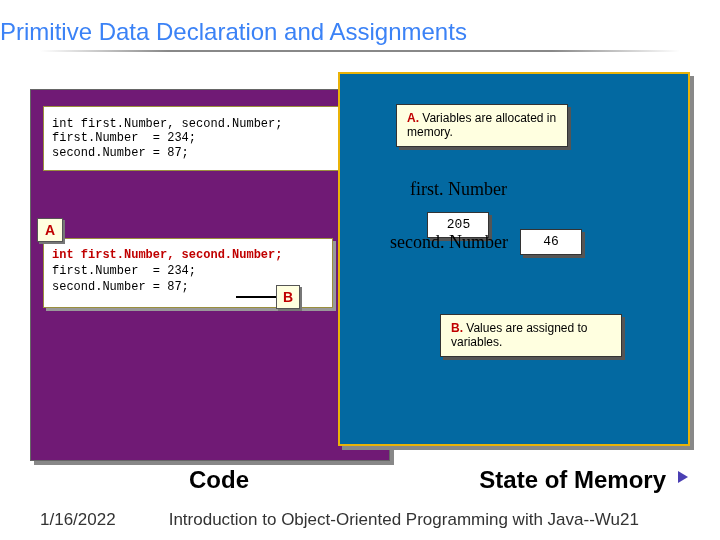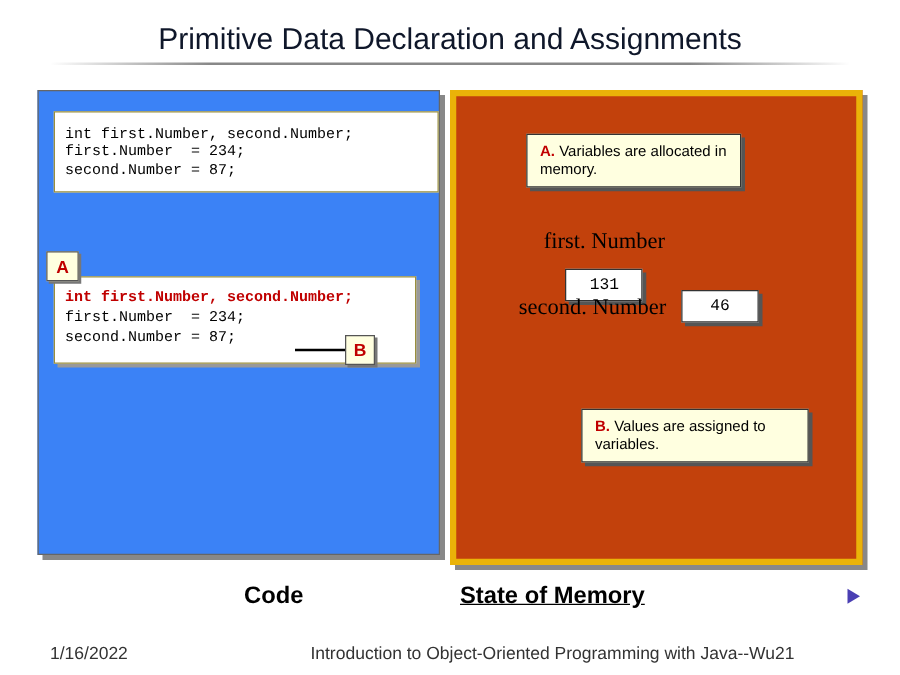--- a/index.html
+++ b/index.html
@@ -6,57 +6,58 @@
     margin: 0;
     width: 720px;
     height: 540px;
     background: #fff;
     font-family: Verdana, Arial, sans-serif;
     position: relative;
     overflow: hidden;
   }
   .title {
     font-size: 24px;
-    color: #0f172a;
-    text-align: center;
+    color: #3b82f6;
     padding: 18px 0 4px 0;
     font-family: Verdana, sans-serif;
   }
   .divider {
     width: 640px;
     height: 2px;
     margin: 0 auto 0 auto;
     background: linear-gradient(to right, rgba(0,0,0,0), #888 20%, #888 80%, rgba(0,0,0,0));
     border-radius: 2px;
   }
   .stage {
     position: relative;
     width: 660px;
     height: 390px;
     margin: 20px auto 0 auto;
   }
   .code-pane {
     position: absolute;
     left: 0;
-    top: 0;
+    top: 17px;
     width: 320px;
     height: 370px;
-    background: #3b82f6;
+    background: #701a75;
     border: 1px solid #666;
     box-shadow: 4px 4px 0 #888;
+    padding-left: 38px;
   }
   .mem-pane {
     position: absolute;
     right: 0;
     top: 0;
     width: 320px;
     height: 370px;
-    background: #c2410c;
-    border: 5px solid #eab308;
+    background: #0369a1;
+    border: 2px solid #eab308;
     box-shadow: 4px 4px 0 #888;
+    padding-left: 28px;
   }
   .code-top {
     position: absolute;
     left: 12px;
     top: 16px;
     width: 290px;
     padding: 10px 8px;
     background: #fff;
     border: 1px solid #9a8f3d;
     font-family: "Courier New", monospace;
@@ -68,21 +69,21 @@
   .ann-box {
     position: absolute;
     background: #ffffe0;
     border: 1px solid #333;
     box-shadow: 3px 3px 0 #555;
     font-size: 12px;
     padding: 6px 10px;
     line-height: 1.2;
   }
   .ann-a { left: 56px; top: 30px; width: 150px; }
-  .ann-b { left: 100px; top: 250px; width: 160px; }
+  .ann-b { left: 100px; top: 240px; width: 160px; }
   .ann-letter { color: #c00000; font-weight: bold; }
   .a-badge {
     position: absolute;
     left: 6px;
     top: 128px;
     width: 24px;
     height: 22px;
     background: #ffffe0;
     border: 1px solid #555;
     box-shadow: 2px 2px 0 #777;
@@ -157,40 +158,40 @@
   }
   .labels {
     position: absolute;
     left: 16px;
     right: 0;
     top: 466px;
     display: flex;
     padding: 0 54px;
     justify-content: space-between;
     font-weight: bold;
-    font-size: 19px;
+    font-size: 24px;
     font-family: Verdana, sans-serif;
   }
   .labels .left { width: 320px; text-align: center; }
-  .labels .right { width: 320px; text-align: left; position: relative; text-decoration: underline; }
+  .labels .right { width: 320px; text-align: right; position: relative; }
   .bullet {
     position: absolute;
     right: -22px;
     top: 5px;
     width: 0; height: 0;
     border-left: 10px solid #4a3fb3;
     border-top: 6px solid transparent;
     border-bottom: 6px solid transparent;
   }
   .footer {
     position: absolute;
     left: 0; right: 0; bottom: 10px;
     display: flex;
     align-items: center;
-    font-size: 14px;
+    font-size: 17px;
     color: #333;
   }
   .footer .date { margin-left: 40px; width: 100px; }
   .footer .course { flex: 1; text-align: right; }
   .footer .page { width: 60px; text-align: left; margin-right: 40px; }
 </style>
 </head>
 <body>
 
 <div class="title">Primitive Data Declaration and Assignments</div>
@@ -215,21 +216,21 @@
     <div class="b-badge">B</div>
   </div>
 
   <div class="mem-pane">
     <div class="ann-box ann-a">
       <span class="ann-letter">A.</span><span> Variables are allocated in memory.</span>
     </div>
 
     <div class="var-row first">
       <span class="var-name">first. Number</span>
-      <div class="var-box">131</div>
+      <div class="var-box">205</div>
     </div>
     <div class="var-row second">
       <span class="var-name">second. Number</span>
       <div class="var-box">46</div>
     </div>
 
     <div class="ann-box ann-b">
       <span class="ann-letter">B.</span><span> Values are assigned to variables.</span>
     </div>
   </div>

